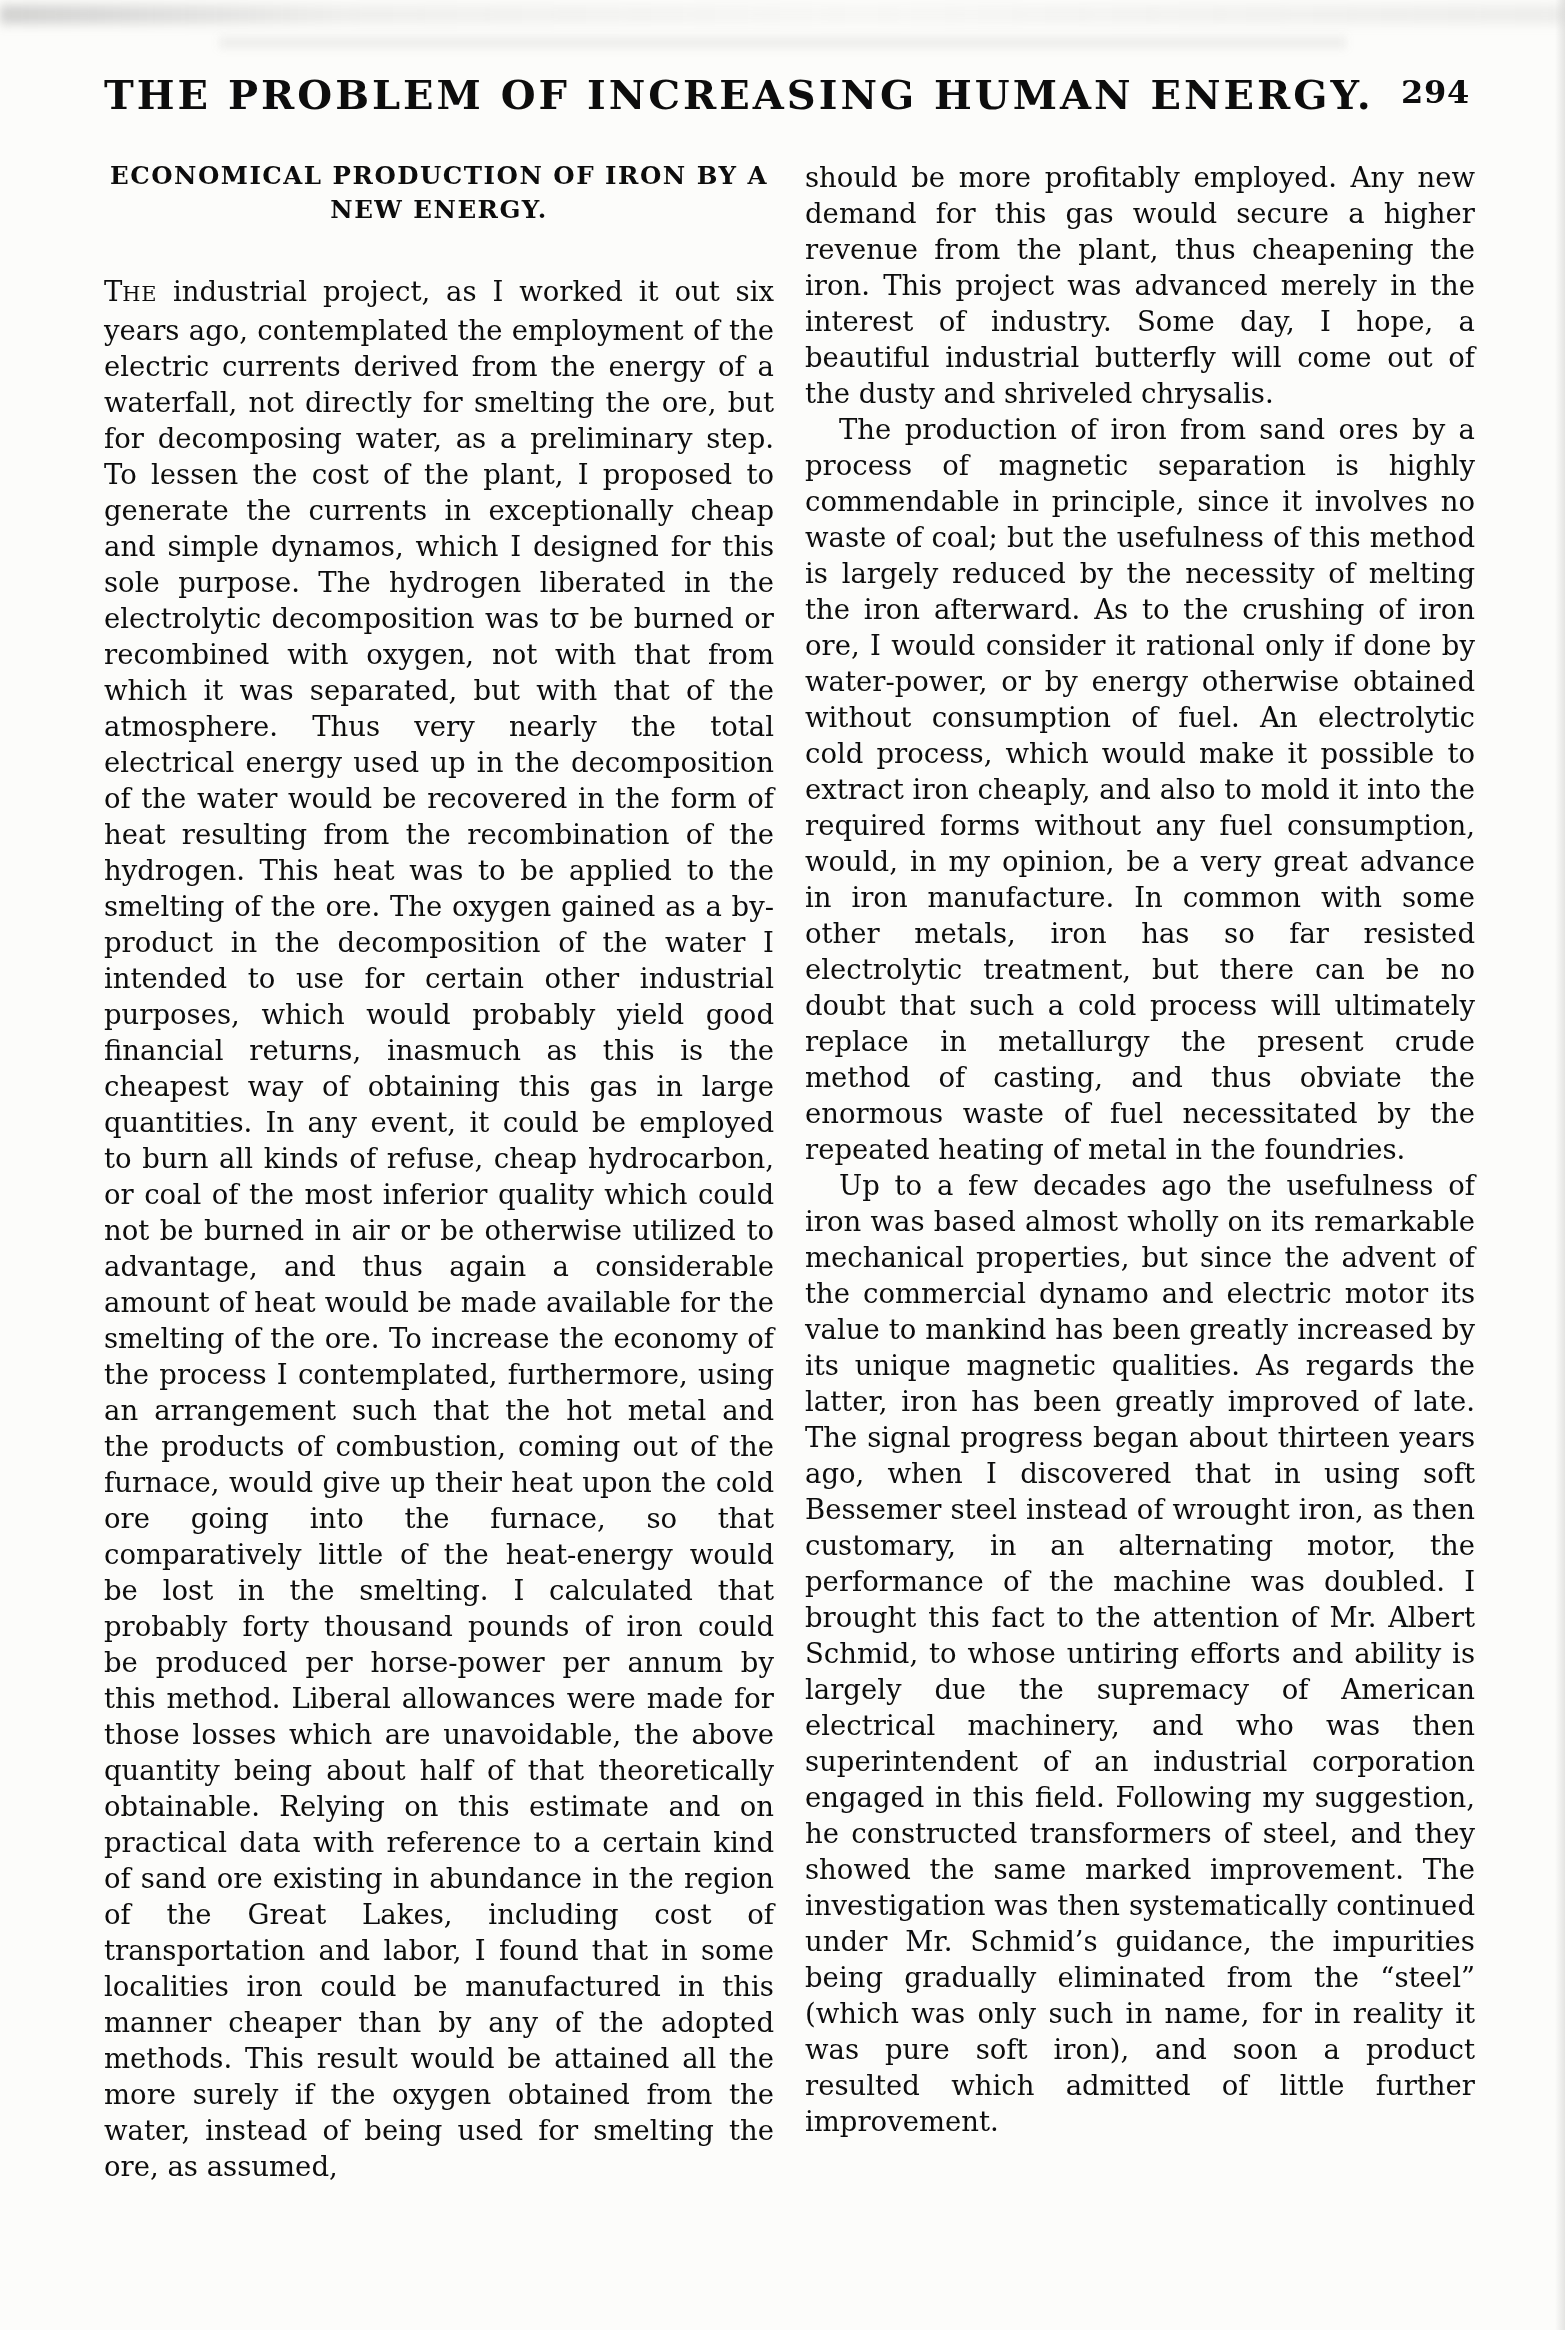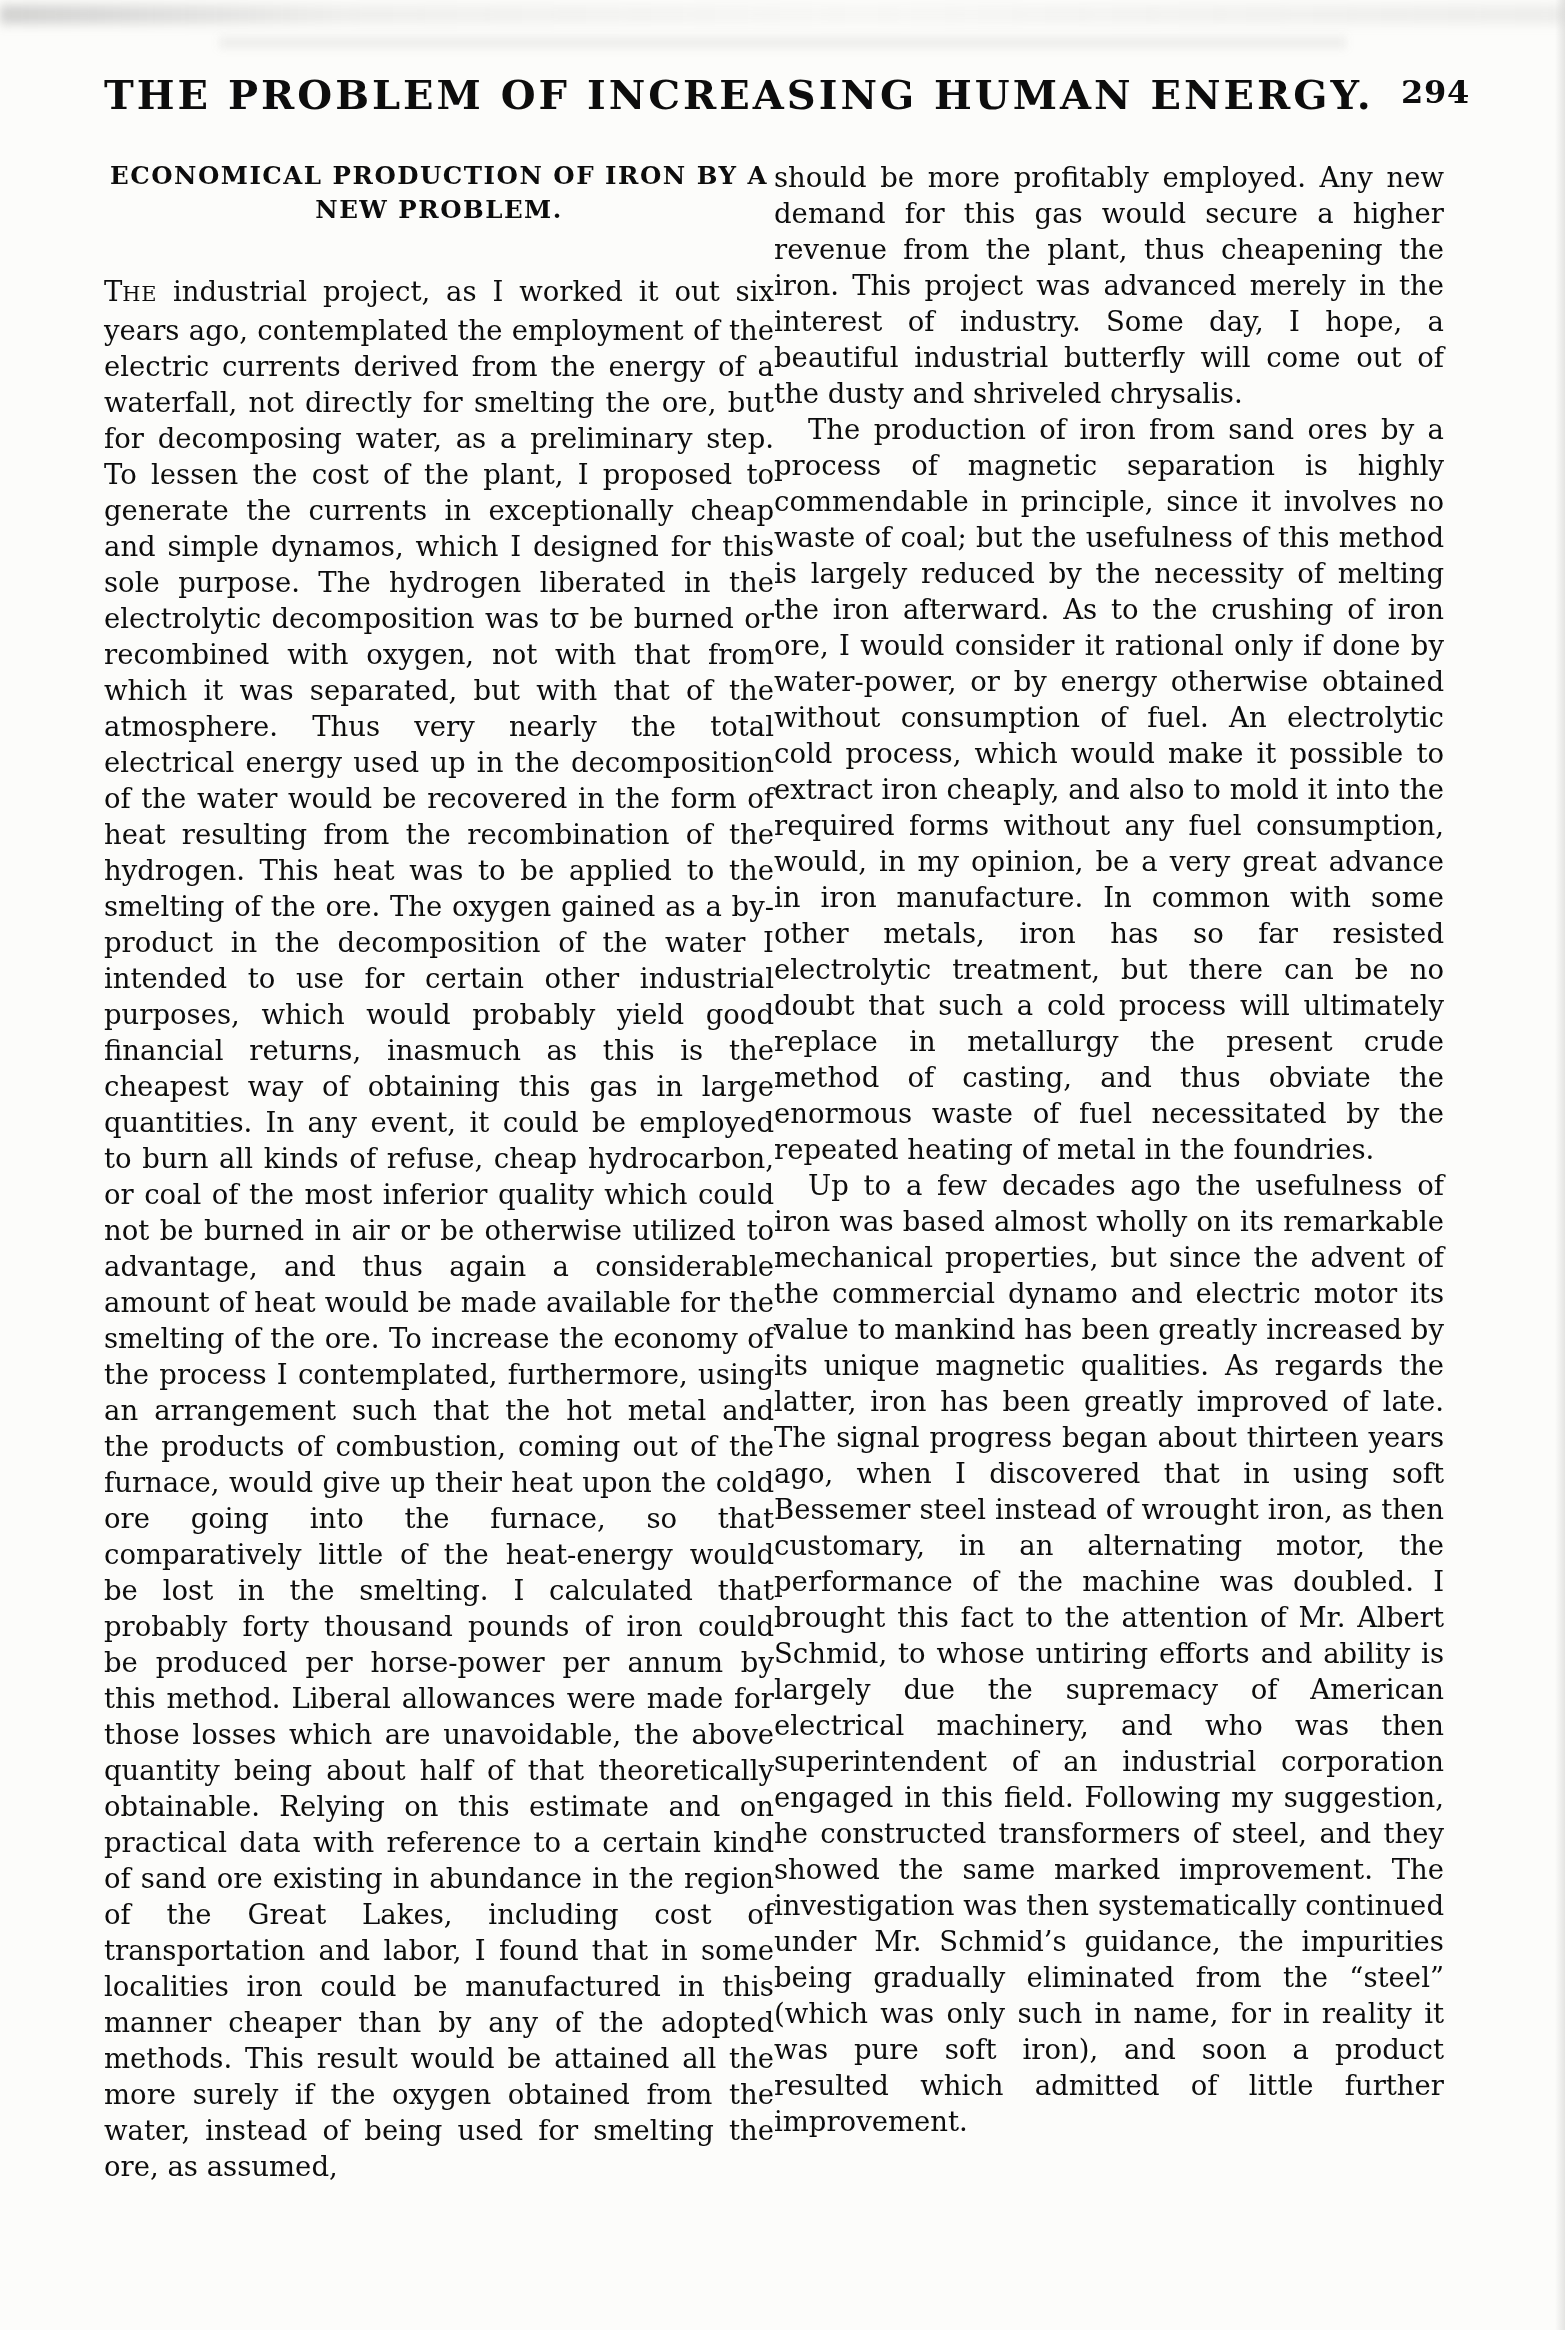--- a/index.html
+++ b/index.html
@@ -62,20 +62,21 @@
     font-weight: bold;
     letter-spacing: 0.7px;
   }
 
   .columns {
     position: absolute;
     top: 159px;
     left: 104px;
     width: 1372px;
     display: flex;
+    gap: 31px;
   }
   .column {
     width: 670px;
     font-size: 27.5px;
     line-height: 36px;
     text-align: justify;
   }
 
   .section-heading {
     text-align: center;
@@ -116,21 +117,21 @@
 
   <div class="running-head">THE PROBLEM OF INCREASING HUMAN ENERGY.</div>
 
   <div class="page-number">294</div>
 
   <div class="columns">
 
     <div class="column">
       <div class="section-heading">
         <span class="hline">ECONOMICAL PRODUCTION OF IRON BY A</span>
-        <span class="hline">NEW PROBLEM.</span>
+        <span class="hline">NEW ENERGY.</span>
       </div>
       <p><span class="lead-initial">T</span><span class="lead-rest">HE</span><span> industrial project, as I worked it out six years ago, contemplated the employment of the electric currents derived from the energy of a waterfall, not directly for smelting the ore, but for decomposing water, as a preliminary step. To lessen the cost of the plant, I proposed to generate the currents in exceptionally cheap and simple dynamos, which I designed for this sole purpose. The hydrogen liberated in the electrolytic decomposition was tσ be burned or recombined with oxygen, not with that from which it was separated, but with that of the atmosphere. Thus very nearly the total electrical energy used up in the decomposition of the water would be recovered in the form of heat resulting from the recombination of the hydrogen. This heat was to be applied to the smelting of the ore. The oxygen gained as a by-product in the decomposition of the water I intended to use for certain other industrial purposes, which would probably yield good financial returns, inasmuch as this is the cheapest way of obtaining this gas in large quantities. In any event, it could be employed to burn all kinds of refuse, cheap hydrocarbon, or coal of the most inferior quality which could not be burned in air or be otherwise utilized to advantage, and thus again a considerable amount of heat would be made available for the smelting of the ore. To increase the economy of the process I contemplated, furthermore, using an arrangement such that the hot metal and the products of combustion, coming out of the furnace, would give up their heat upon the cold ore going into the furnace, so that comparatively little of the heat-energy would be lost in the smelting. I calculated that probably forty thousand pounds of iron could be produced per horse-power per annum by this method. Liberal allowances were made for those losses which are unavoidable, the above quantity being about half of that theoretically obtainable. Relying on this estimate and on practical data with reference to a certain kind of sand ore existing in abundance in the region of the Great Lakes, including cost of transportation and labor, I found that in some localities iron could be manufactured in this manner cheaper than by any of the adopted methods. This result would be attained all the more surely if the oxygen obtained from the water, instead of being used for smelting the ore, as assumed,</span></p>
     </div>
 
     <div class="column">
       <p>should be more profitably employed.  Any new demand for this gas would secure a higher revenue from the plant, thus cheapening the iron.  This project was advanced merely in the interest of industry.  Some day, I hope, a beautiful industrial butterfly will come out of the dusty and shriveled chrysalis.</p>
       <p class="indent">The production of iron from sand ores by a process of magnetic separation is highly commendable in principle, since it involves no waste of coal; but the usefulness of this method is largely reduced by the necessity of melting the iron afterward.  As to the crushing of iron ore, I would consider it rational only if done by water-power, or by energy otherwise obtained without consumption of fuel.  An electrolytic cold process, which would make it possible to extract iron cheaply, and also to mold it into the required forms without any fuel consumption, would, in my opinion, be a very great advance in iron manufacture.  In common with some other metals, iron has so far resisted electrolytic treatment, but there can be no doubt that such a cold process will ultimately replace in metallurgy the present crude method of casting, and thus obviate the enormous waste of fuel necessitated by the repeated heating of metal in the foundries.</p>
       <p class="indent">Up to a few decades ago the usefulness of iron was based almost wholly on its remarkable mechanical properties, but since the advent of the commercial dynamo and electric motor its value to mankind has been greatly increased by its unique magnetic qualities.  As regards the latter, iron has been greatly improved of late.  The signal progress began about thirteen years ago, when I discovered that in using soft Bessemer steel instead of wrought iron, as then customary, in an alternating motor, the performance of the machine was doubled.  I brought this fact to the attention of Mr. Albert Schmid, to whose untiring efforts and ability is largely due the supremacy of American electrical machinery, and who was then superintendent of an industrial corporation engaged in this field.  Following my suggestion, he constructed transformers of steel, and they showed the same marked improvement.  The investigation was then systematically continued under Mr. Schmid’s guidance, the impurities being gradually eliminated from the “steel” (which was only such in name, for in reality it was pure soft iron), and soon a product resulted which admitted of little further improvement.</p>
     </div>
 

